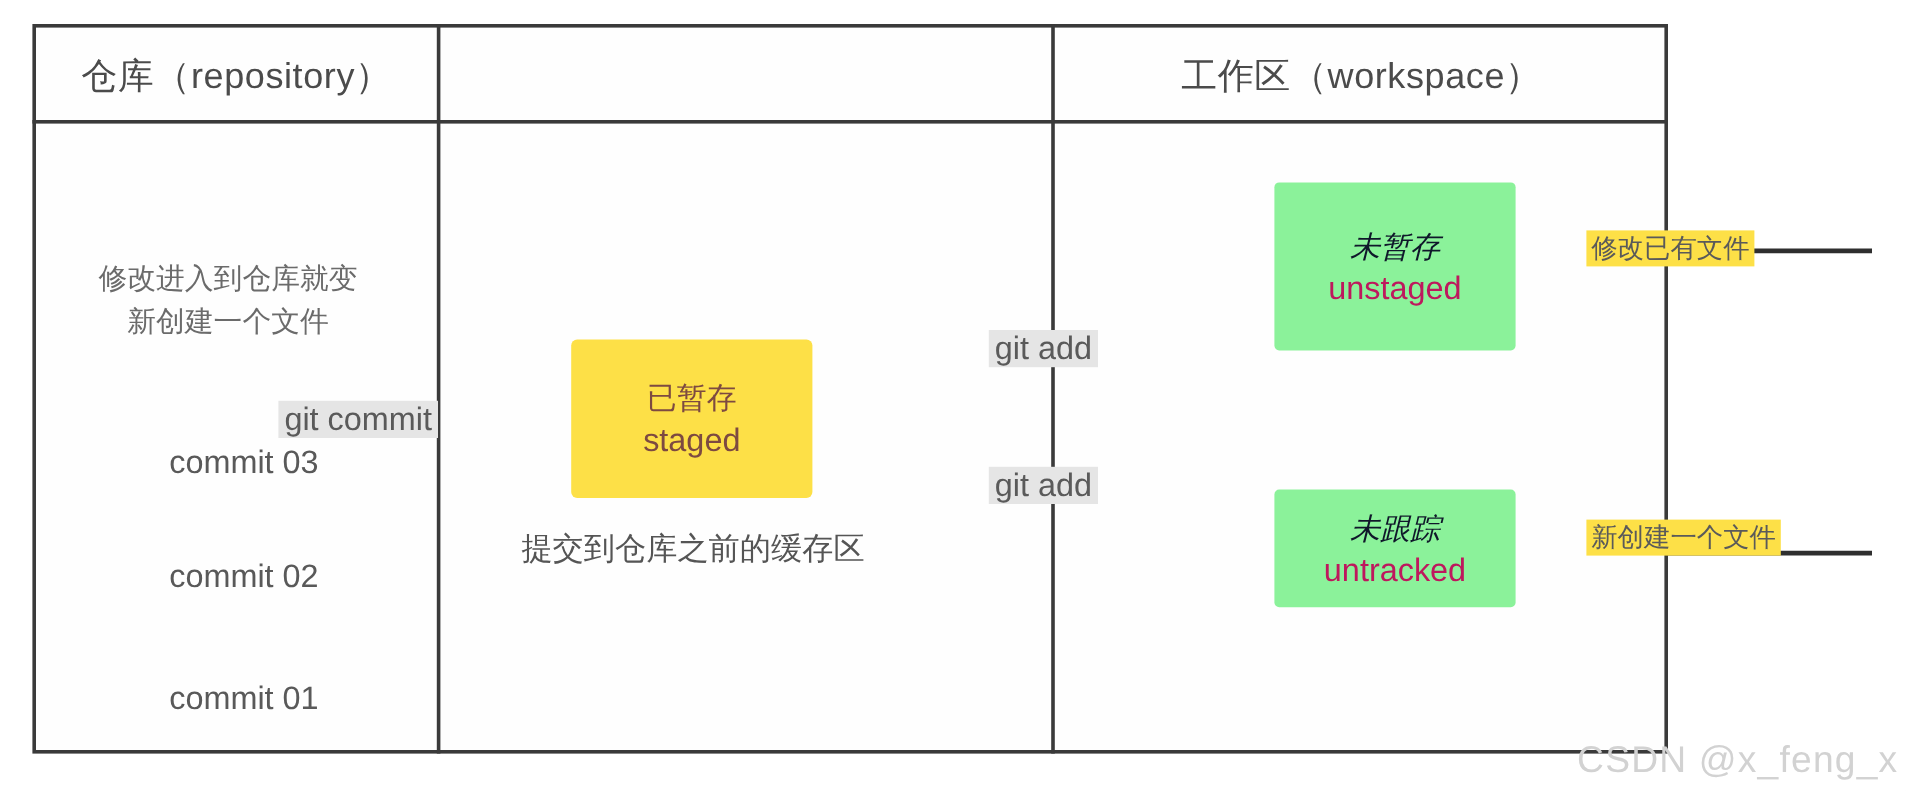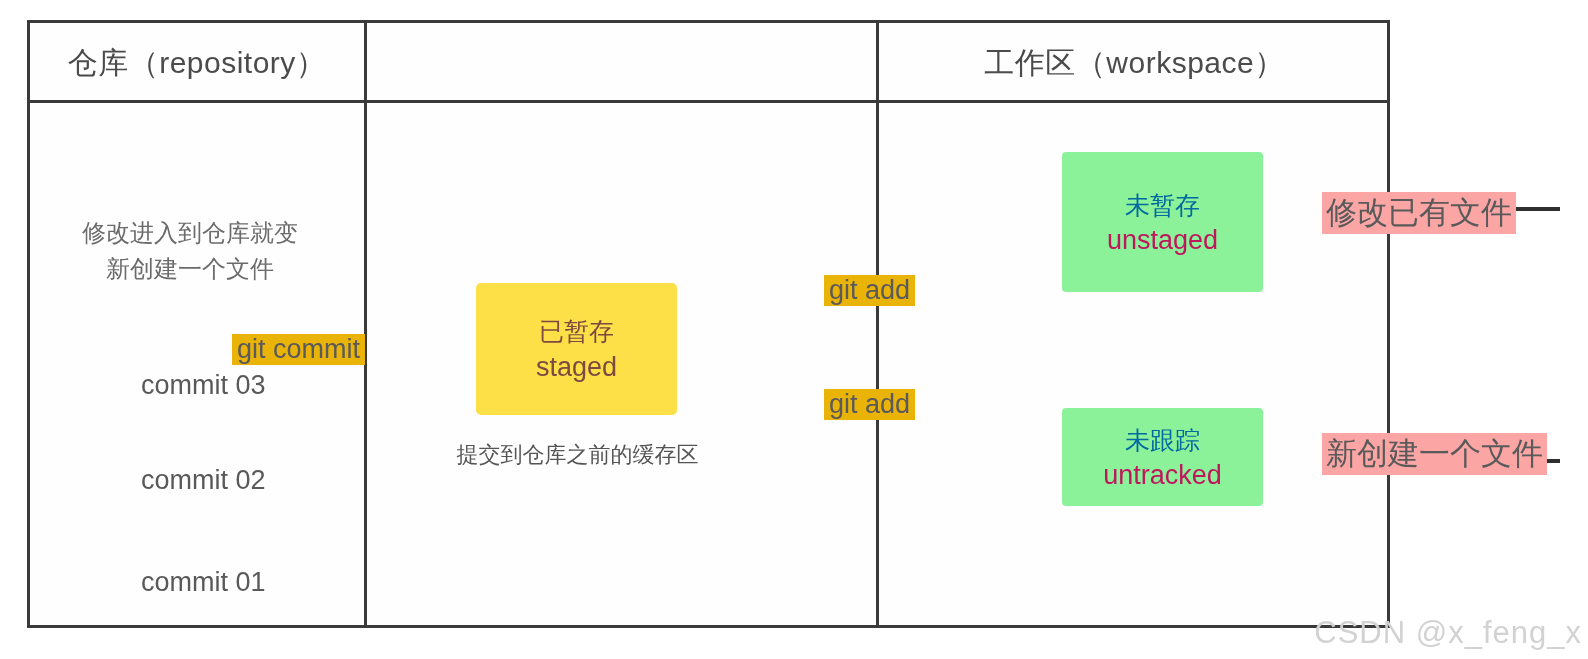--- a/index.html
+++ b/index.html
@@ -114,66 +114,67 @@
   .staged-box .en {
     font-size: 27px;
     color: #7d4a41;
   }
   .staged-caption {
     position: absolute;
     left: 415px;
     top: 440px;
     width: 325px;
     text-align: center;
-    font-size: 22px;
+    font-size: 26px;
     color: #555555;
     white-space: nowrap;
   }
 
   
   .green-box {
     position: absolute;
     width: 201px;
     background: #8bf29a;
     border-radius: 4px;
     display: flex;
     flex-direction: column;
     align-items: center;
     justify-content: center;
     gap: 3px;
   }
   .green-box.unstaged  { left: 1062px; top: 152px; height: 140px; }
   .green-box.untracked { left: 1062px; top: 408px; height: 98px; }
   .green-box .cn {
     font-size: 25px;
-    color: #0369a1;
+    color: #0f172a;
+    font-style: italic;
   }
   .green-box .en {
     font-size: 27px;
     color: #be185d;
   }
 
   
   .edge-label {
     position: absolute;
     font-size: 27px;
     color: #5a5a5a;
-    background: #eab308;
+    background: #e5e5e5;
     padding: 0 5px;
     white-space: nowrap;
   }
   .edge-label.git-commit { left: 232px; top: 334px; }
   .edge-label.git-add-1  { left: 824px; top: 275px; }
   .edge-label.git-add-2  { left: 824px; top: 389px; }
 
   .side-note {
     position: absolute;
-    font-size: 31px;
+    font-size: 22px;
     color: #5a5a5a;
-    background: #fca5a5;
+    background: #fde047;
     padding: 0 4px;
     white-space: nowrap;
   }
   .side-note.n1 { left: 1322px; top: 192px; }
   .side-note.n2 { left: 1322px; top: 433px; }
 
   
   .watermark {
     position: absolute;
     right: 6px;

